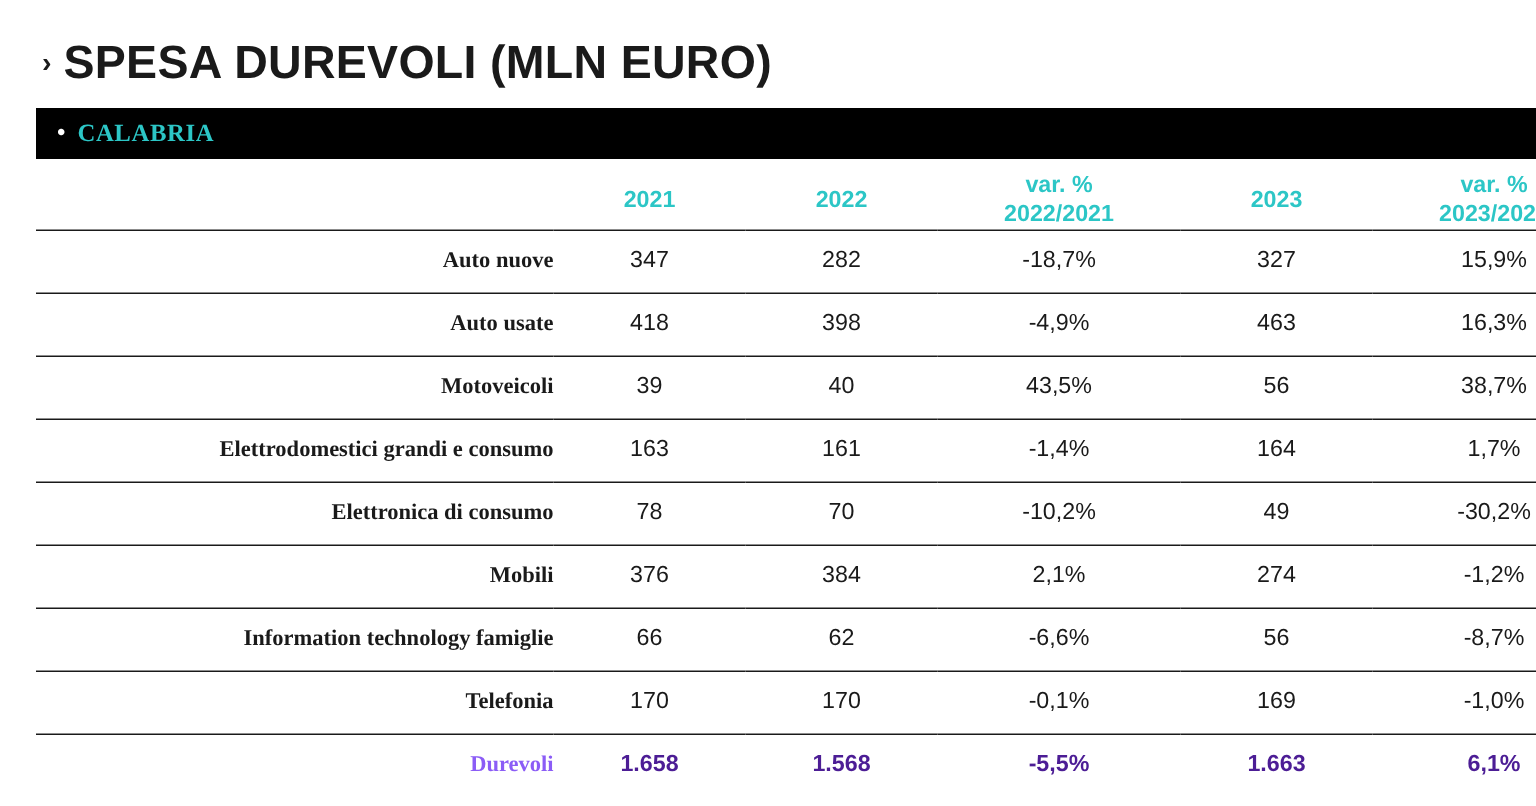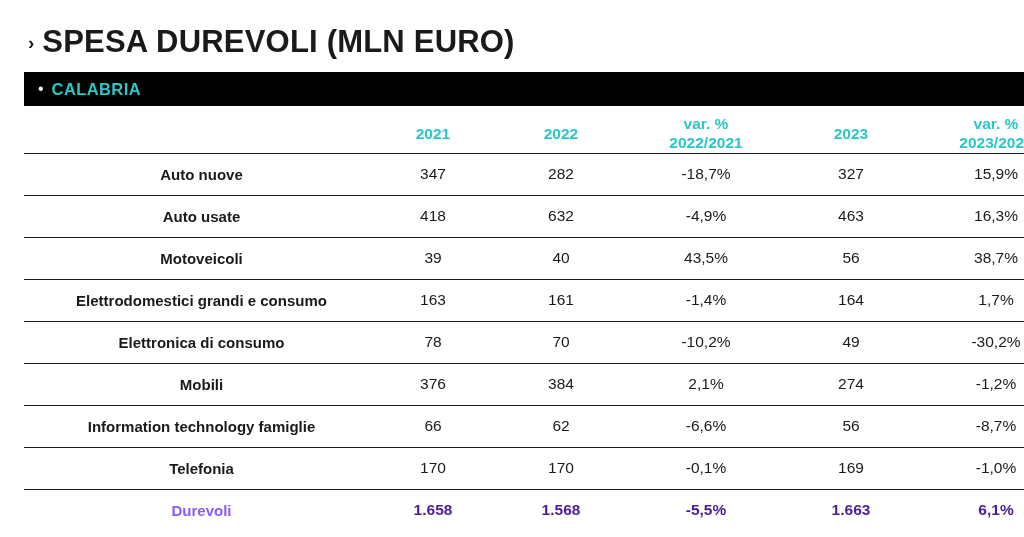--- a/index.html
+++ b/index.html
@@ -57,20 +57,21 @@
     color: #ffffff;
     font-size: 16px;
     line-height: 1;
     margin-right: 8px;
   }
   .band-text {
     color: #2cc6c6;
     font-size: 16.5px;
     font-weight: 700;
     letter-spacing: 0.4px;
+    font-family: Liberation Serif, serif;
   }
 
   
   table.data {
     margin-left: 24px;
     margin-top: 8px;
     border-collapse: collapse;
     width: 992px;
     table-layout: fixed;
   }
@@ -96,24 +97,25 @@
   .col-var   { width: 162px; }
 
   tbody td {
     font-size: 15.5px;
     height: 41px;
     border-bottom: 1px solid #1a1a1a;
     text-align: center;
     color: #1a1a1a;
   }
   tbody td.lbl {
-    text-align: center;
+    text-align: right;
     font-weight: 700;
     padding-left: 10px;
     font-size: 15px;
+    font-family: Liberation Serif, serif;
   }
   tbody tr.total td {
     color: #4c1d95;
     font-weight: 700;
     border-bottom: none;
   }
   tbody tr.total td.lbl {
     color: #8b5cf6;
   }
   tbody tr:first-child td {
@@ -165,21 +167,21 @@
         <td class="lbl">Auto nuove</td>
         <td>347</td>
         <td>282</td>
         <td>-18,7%</td>
         <td>327</td>
         <td>15,9%</td>
       </tr>
       <tr>
         <td class="lbl">Auto usate</td>
         <td>418</td>
-        <td>632</td>
+        <td>398</td>
         <td>-4,9%</td>
         <td>463</td>
         <td>16,3%</td>
       </tr>
       <tr>
         <td class="lbl">Motoveicoli</td>
         <td>39</td>
         <td>40</td>
         <td>43,5%</td>
         <td>56</td>

